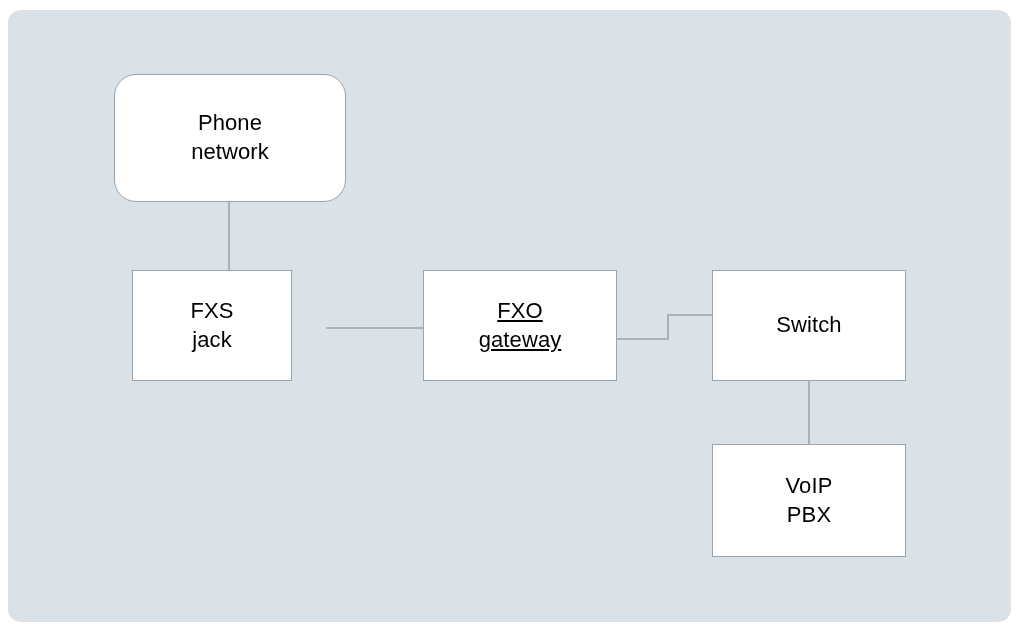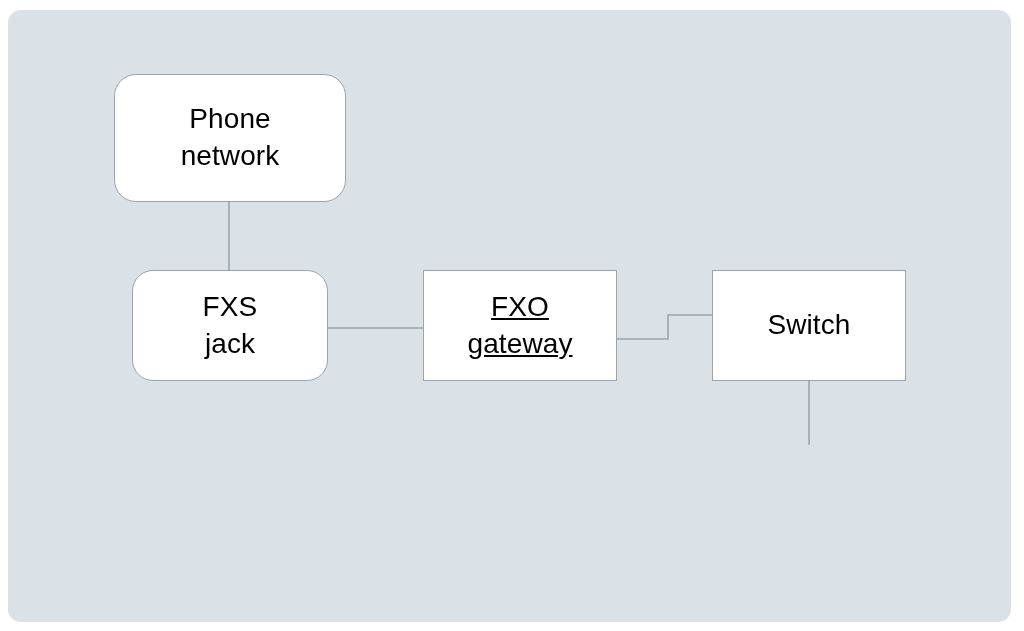--- a/index.html
+++ b/index.html
@@ -41,36 +41,36 @@
   .node {
     position: absolute;
     background: #ffffff;
     border: 1px solid #9aa5ad;
     box-sizing: border-box;
     display: flex;
     align-items: center;
     justify-content: center;
     text-align: center;
     color: #000000;
-    font-size: 28px;
+    font-size: 22px;
     line-height: 1.31;
     letter-spacing: 0.1px;
     -webkit-font-smoothing: antialiased;
   }
   .node .label {
     display: block;
     white-space: pre-line;
     padding: 0 6px;
   }
   .node.rounded {
     border-radius: 22px;
   }
   
   #node-phone-network { left: 114px; top: 74px;  width: 232px; height: 128px; }
-  #node-fxs-jack     { left: 132px; top: 270px; width: 196px; height: 111px; border-radius: 21px; }
+  #node-fxs-jack     { left: 132px; top: 270px; width: 160px; height: 111px; }
   #node-fxo-gateway  { left: 423px; top: 270px; width: 194px; height: 111px; text-decoration: underline; }
   #node-switch       { left: 712px; top: 270px; width: 194px; height: 111px; }
   #node-voip-pbx     { left: 712px; top: 444px; width: 194px; height: 113px; }
 </style>
 </head>
 <body>
 
 <div id="canvas">
 
   <div id="panel"></div>
@@ -94,14 +94,18 @@
 
   <div class="node" id="node-fxo-gateway">
     <span class="label">FXO
 gateway</span>
   </div>
 
   <div class="node" id="node-switch">
     <span class="label">Switch</span>
   </div>
 
+  <div class="node" id="node-voip-pbx">
+    <span class="label">VoIP
+PBX</span>
+  </div>
 
 </div>
 
 </body></html>

